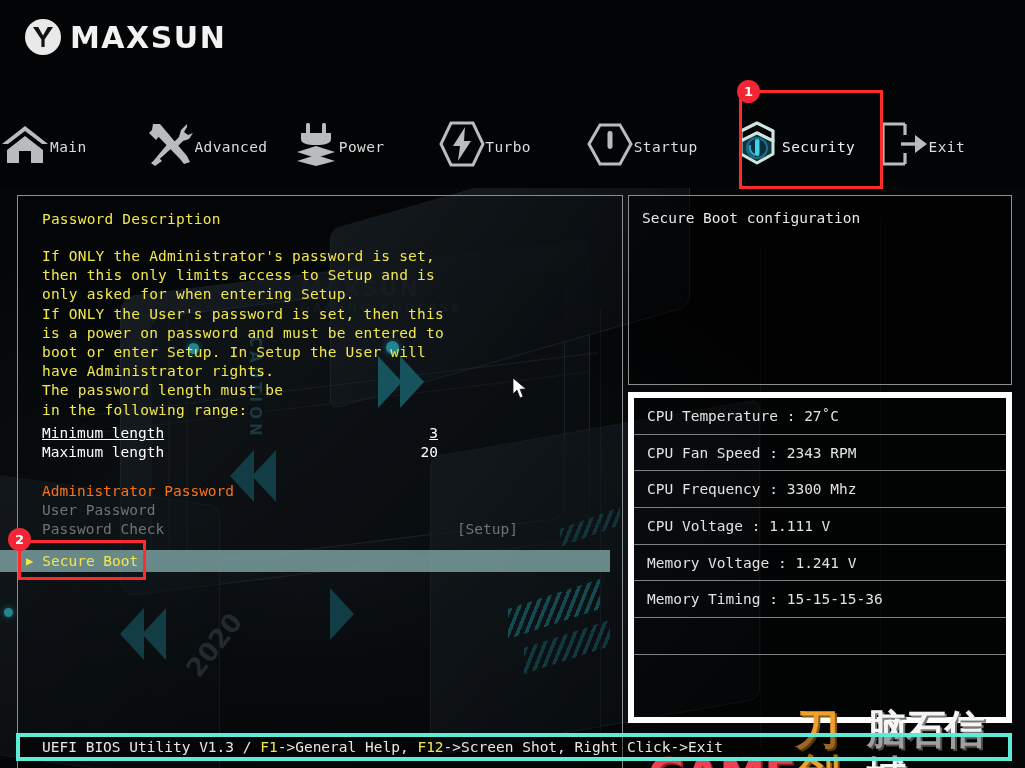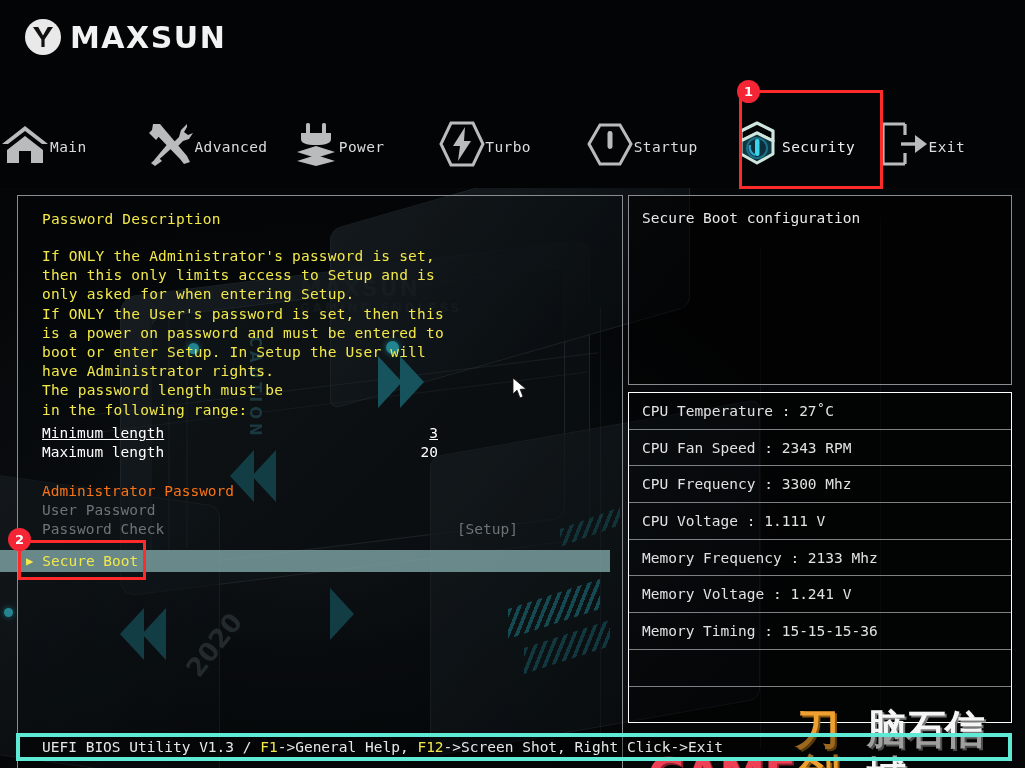--- a/index.html
+++ b/index.html
@@ -122,21 +122,21 @@
   }
   #panel-right-top {
     position: absolute; left: 628px; top: 195px;
     width: 384px; height: 190px;
     border: 1px solid #8a8d90;
     background: rgba(0,0,0,0.55);
   }
   #panel-right-bot {
     position: absolute; left: 628px; top: 392px;
     width: 384px; height: 331px;
-    border: 1px solid #ffffff;
+    border: 6px solid #ffffff;
     background: rgba(0,0,0,0.45);
   }
 
   
   #desc-title {
     position: absolute; left: 24px; top: 15px;
     color: #f2e84a; font-size: 14.5px; letter-spacing: .2px;
   }
   #desc-body {
     position: absolute; left: 24px; top: 51px;
@@ -423,21 +423,20 @@
 
   <div id="panel-right-top">
     <div id="help-text">Secure Boot configuration</div>
   </div>
 
   <div id="panel-right-bot">
     <div class="hw-row">CPU Temperature : 27˚C</div>
     <div class="hw-row">CPU Fan Speed : 2343 RPM</div>
     <div class="hw-row">CPU Frequency : 3300 Mhz</div>
     <div class="hw-row">CPU Voltage : 1.111 V</div>
-    <div class="hw-row">Memory Frequency : 2133 Mhz</div>
     <div class="hw-row">Memory Voltage : 1.241 V</div>
     <div class="hw-row">Memory Timing : 15-15-15-36</div>
     <div class="hw-row"></div>
     <div class="hw-row"></div>
   </div>
 
   <div id="watermark">
     <span class="g">GAME</span>
     <span class="cn">刀剑</span>
     <span class="cn2">脑石信城</span>

